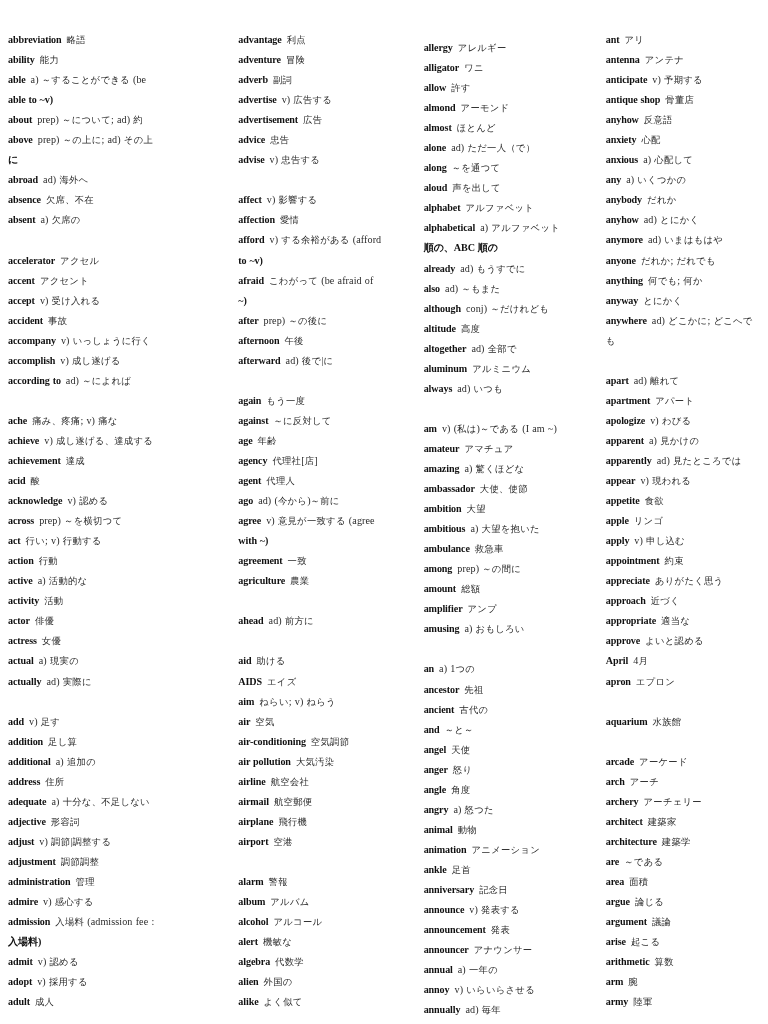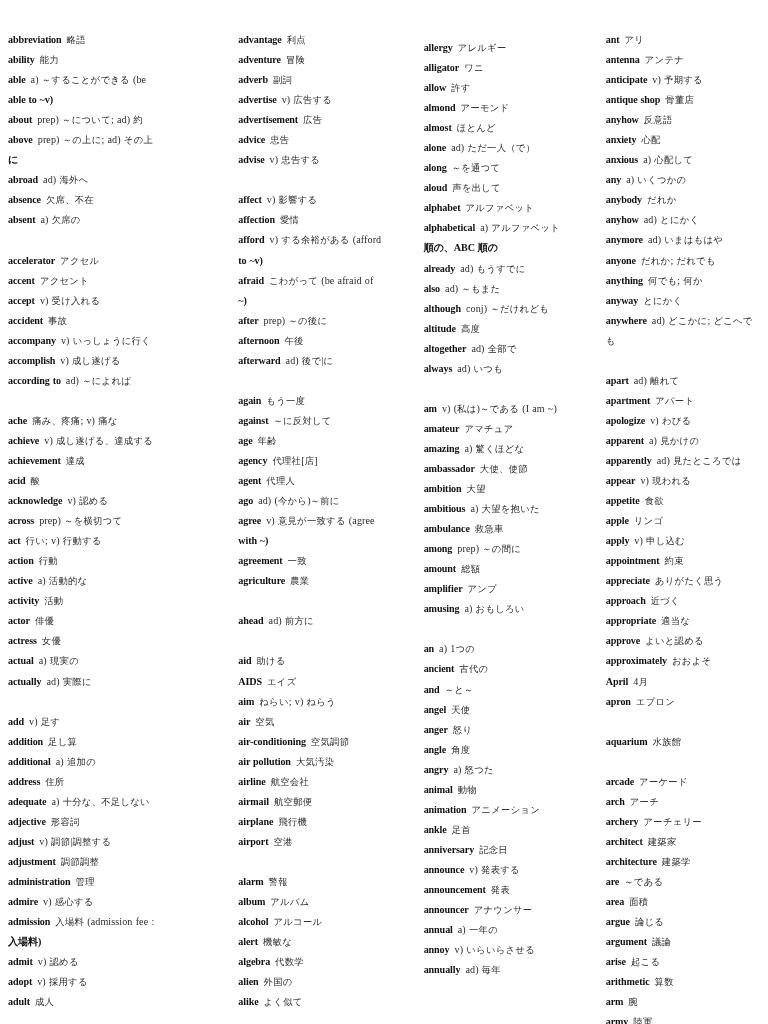--- a/index.html
+++ b/index.html
@@ -186,35 +186,37 @@
         <div class="entry"><span class="hw">along</span><span class="sp"></span><span class="gl"><span class="jp">～を通つて</span></span></div>
         <div class="entry"><span class="hw">aloud</span><span class="sp"></span><span class="gl"><span class="jp">声を出して</span></span></div>
         <div class="entry"><span class="hw">alphabet</span><span class="sp"></span><span class="gl"><span class="jp">アルファベット</span></span></div>
         <div class="entry"><span class="hw">alphabetical</span><span class="sp"></span><span class="gl"><span>a) </span><span class="jp">アルファベット</span></span></div>
         <div class="entry"><span class="hw">順の、ABC 順の</span></div>
         <div class="entry"><span class="hw">already</span><span class="sp"></span><span class="gl"><span>ad) </span><span class="jp">もうすでに</span></span></div>
         <div class="entry"><span class="hw">also</span><span class="sp"></span><span class="gl"><span>ad) </span><span class="jp">～もまた</span></span></div>
         <div class="entry"><span class="hw">although</span><span class="sp"></span><span class="gl"><span>conj) </span><span class="jp">～だけれども</span></span></div>
         <div class="entry"><span class="hw">altitude</span><span class="sp"></span><span class="gl"><span class="jp">高度</span></span></div>
         <div class="entry"><span class="hw">altogether</span><span class="sp"></span><span class="gl"><span>ad) </span><span class="jp">全部で</span></span></div>
+        <div class="entry"><span class="hw">aluminum</span><span class="sp"></span><span class="gl"><span class="jp">アルミニウム</span></span></div>
         <div class="entry"><span class="hw">always</span><span class="sp"></span><span class="gl"><span>ad) </span><span class="jp">いつも</span></span></div>
         <div class="entry blank">&nbsp;</div>
         <div class="entry"><span class="hw">am</span><span class="sp"></span><span class="gl"><span>v) (</span><span class="jp">私は</span><span>)</span><span class="jp">～である</span><span> (I am ~)</span></span></div>
         <div class="entry"><span class="hw">amateur</span><span class="sp"></span><span class="gl"><span class="jp">アマチュア</span></span></div>
         <div class="entry"><span class="hw">amazing</span><span class="sp"></span><span class="gl"><span>a) </span><span class="jp">驚くほどな</span></span></div>
         <div class="entry"><span class="hw">ambassador</span><span class="sp"></span><span class="gl"><span class="jp">大使、使節</span></span></div>
         <div class="entry"><span class="hw">ambition</span><span class="sp"></span><span class="gl"><span class="jp">大望</span></span></div>
         <div class="entry"><span class="hw">ambitious</span><span class="sp"></span><span class="gl"><span>a) </span><span class="jp">大望を抱いた</span></span></div>
         <div class="entry"><span class="hw">ambulance</span><span class="sp"></span><span class="gl"><span class="jp">救急車</span></span></div>
         <div class="entry"><span class="hw">among</span><span class="sp"></span><span class="gl"><span>prep) </span><span class="jp">～の間に</span></span></div>
         <div class="entry"><span class="hw">amount</span><span class="sp"></span><span class="gl"><span class="jp">総額</span></span></div>
         <div class="entry"><span class="hw">amplifier</span><span class="sp"></span><span class="gl"><span class="jp">アンプ</span></span></div>
         <div class="entry"><span class="hw">amusing</span><span class="sp"></span><span class="gl"><span>a) </span><span class="jp">おもしろい</span></span></div>
         <div class="entry blank">&nbsp;</div>
         <div class="entry"><span class="hw">an</span><span class="sp"></span><span class="gl"><span>a) 1</span><span class="jp">つの</span></span></div>
+        <div class="entry"><span class="hw">ancestor</span><span class="sp"></span><span class="gl"><span class="jp">先祖</span></span></div>
         <div class="entry"><span class="hw">ancient</span><span class="sp"></span><span class="gl"><span class="jp">古代の</span></span></div>
         <div class="entry"><span class="hw">and</span><span class="sp"></span><span class="gl"><span class="jp">～と～</span></span></div>
         <div class="entry"><span class="hw">angel</span><span class="sp"></span><span class="gl"><span class="jp">天使</span></span></div>
         <div class="entry"><span class="hw">anger</span><span class="sp"></span><span class="gl"><span class="jp">怒り</span></span></div>
         <div class="entry"><span class="hw">angle</span><span class="sp"></span><span class="gl"><span class="jp">角度</span></span></div>
         <div class="entry"><span class="hw">angry</span><span class="sp"></span><span class="gl"><span>a) </span><span class="jp">怒つた</span></span></div>
         <div class="entry"><span class="hw">animal</span><span class="sp"></span><span class="gl"><span class="jp">動物</span></span></div>
         <div class="entry"><span class="hw">animation</span><span class="sp"></span><span class="gl"><span class="jp">アニメーション</span></span></div>
         <div class="entry"><span class="hw">ankle</span><span class="sp"></span><span class="gl"><span class="jp">足首</span></span></div>
         <div class="entry"><span class="hw">anniversary</span><span class="sp"></span><span class="gl"><span class="jp">記念日</span></span></div>
@@ -249,21 +251,20 @@
         <div class="entry"><span class="hw">apparently</span><span class="sp"></span><span class="gl"><span>ad) </span><span class="jp">見たところでは</span></span></div>
         <div class="entry"><span class="hw">appear</span><span class="sp"></span><span class="gl"><span>v) </span><span class="jp">現われる</span></span></div>
         <div class="entry"><span class="hw">appetite</span><span class="sp"></span><span class="gl"><span class="jp">食欲</span></span></div>
         <div class="entry"><span class="hw">apple</span><span class="sp"></span><span class="gl"><span class="jp">リンゴ</span></span></div>
         <div class="entry"><span class="hw">apply</span><span class="sp"></span><span class="gl"><span>v) </span><span class="jp">申し込む</span></span></div>
         <div class="entry"><span class="hw">appointment</span><span class="sp"></span><span class="gl"><span class="jp">約束</span></span></div>
         <div class="entry"><span class="hw">appreciate</span><span class="sp"></span><span class="gl"><span class="jp">ありがたく思う</span></span></div>
         <div class="entry"><span class="hw">approach</span><span class="sp"></span><span class="gl"><span class="jp">近づく</span></span></div>
         <div class="entry"><span class="hw">appropriate</span><span class="sp"></span><span class="gl"><span class="jp">適当な</span></span></div>
         <div class="entry"><span class="hw">approve</span><span class="sp"></span><span class="gl"><span class="jp">よいと認める</span></span></div>
-        <div class="entry"><span class="hw">approximately</span><span class="sp"></span><span class="gl"><span class="jp">おおよそ</span></span></div>
         <div class="entry"><span class="hw">April</span><span class="sp"></span><span class="gl"><span>4</span><span class="jp">月</span></span></div>
         <div class="entry"><span class="hw">apron</span><span class="sp"></span><span class="gl"><span class="jp">エプロン</span></span></div>
         <div class="entry blank">&nbsp;</div>
         <div class="entry"><span class="hw">aquarium</span><span class="sp"></span><span class="gl"><span class="jp">水族館</span></span></div>
         <div class="entry blank">&nbsp;</div>
         <div class="entry"><span class="hw">arcade</span><span class="sp"></span><span class="gl"><span class="jp">アーケード</span></span></div>
         <div class="entry"><span class="hw">arch</span><span class="sp"></span><span class="gl"><span class="jp">アーチ</span></span></div>
         <div class="entry"><span class="hw">archery</span><span class="sp"></span><span class="gl"><span class="jp">アーチェリー</span></span></div>
         <div class="entry"><span class="hw">architect</span><span class="sp"></span><span class="gl"><span class="jp">建築家</span></span></div>
         <div class="entry"><span class="hw">architecture</span><span class="sp"></span><span class="gl"><span class="jp">建築学</span></span></div>

